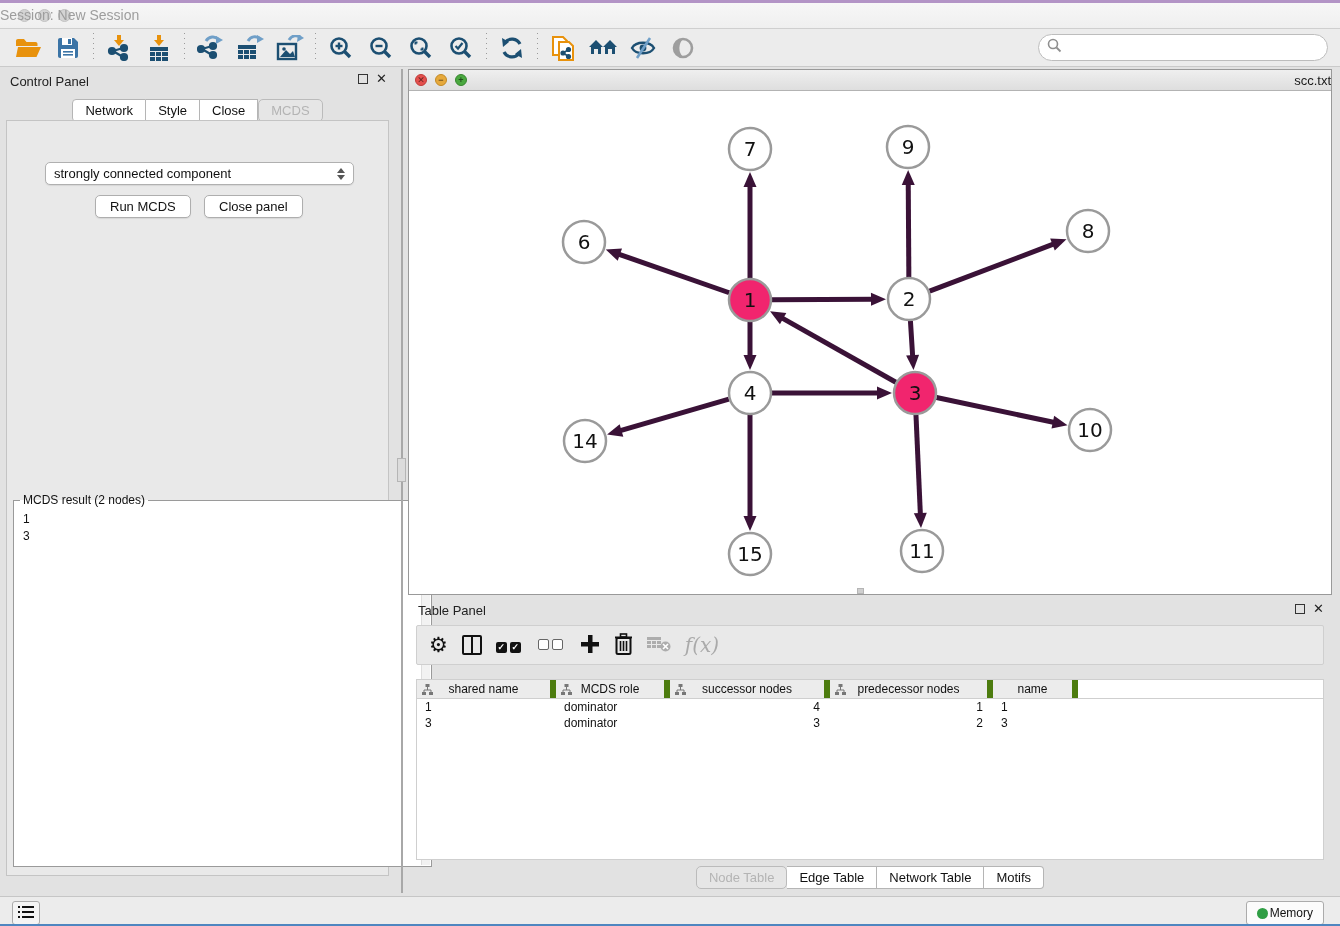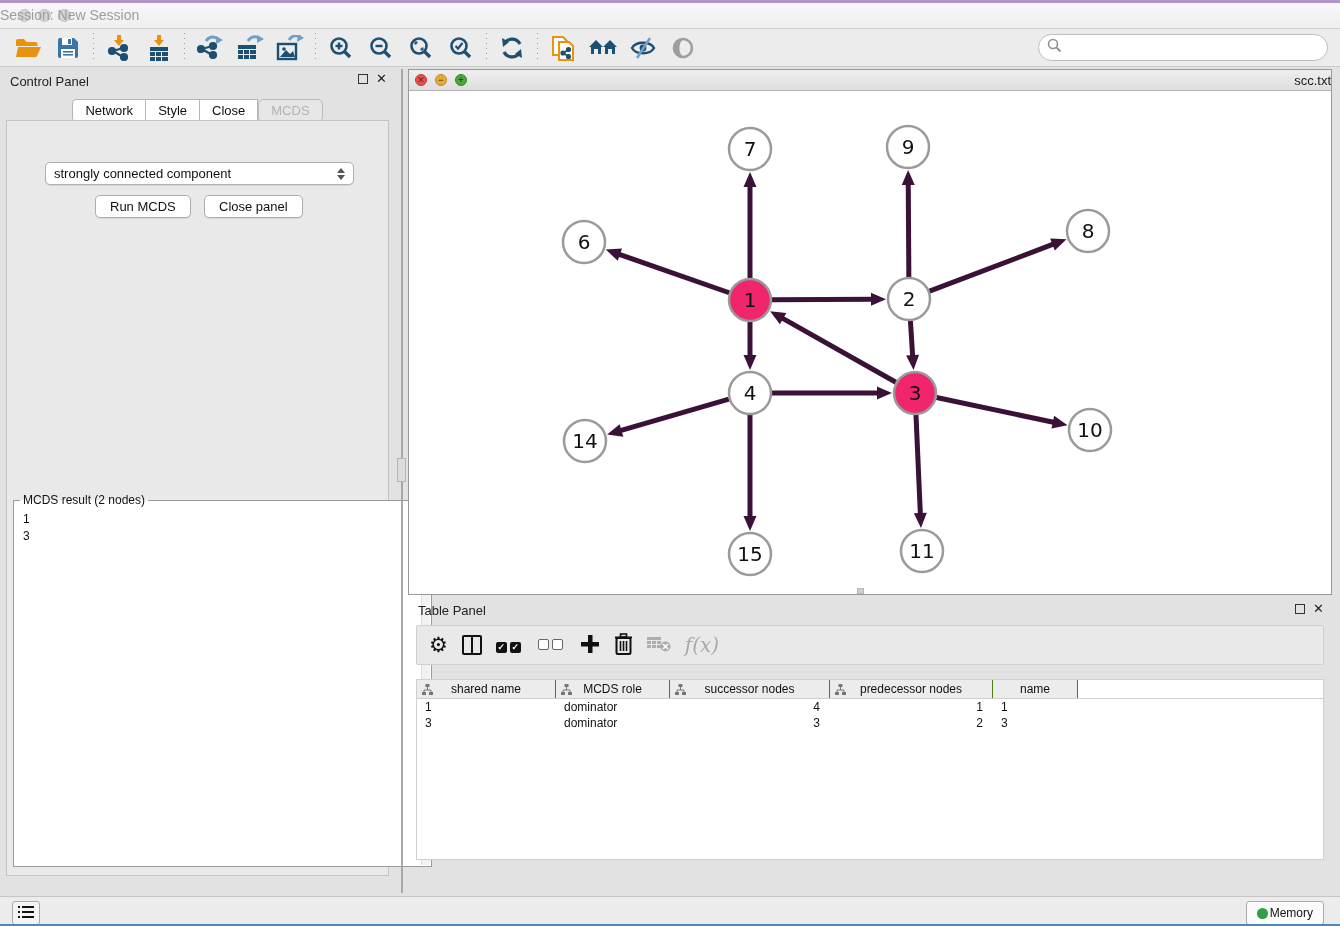--- a/index.html
+++ b/index.html
@@ -92,21 +92,21 @@
   .gear-glyph { font-size:21px; color:#111; font-family:"DejaVu Sans",sans-serif; }
   .cols-ico { width:20px; height:20px; border:2.5px solid #111; border-radius:2px; position:relative; }
   .cols-ico::after { content:""; position:absolute; left:7px; top:0; bottom:0; width:2.5px; background:#111; }
   .cb { width:11px; height:11px; display:inline-block; margin-right:3px; border-radius:2px; }
   .cb.on { background:#111; color:#fff; font-size:9px; line-height:11px; text-align:center; font-weight:bold; }
   .cb.off { border:1.5px solid #666; background:#fff; }
   .fx-glyph { font-family:"DejaVu Serif",serif; font-style:italic; font-size:20px; color:#aaa; }
   .tp-table { position:absolute; left:8px; top:80px; width:908px; height:181px;
     background:#fff; border:1px solid #cfcfcf; }
   .th-row { display:flex; height:19px; border-bottom:1px solid #cfcfcf; font-size:12px; color:#111; }
-  .th-cell { background:#ececec; border-right:1px solid #4d7c0f; position:relative;
+  .th-cell { background:#ececec; border-right:6px solid #4d7c0f; position:relative;
     display:flex; align-items:center; justify-content:center; }
   .th-cell .tree-ico { position:absolute; left:5px; top:4px; }
   .td-row { display:flex; height:16px; font-size:12px; color:#111; }
   .td-cell { padding:1px 0; white-space:nowrap; overflow:hidden; }
   .tp-tabs { position:absolute; left:0; top:267px; width:100%; display:flex; justify-content:center; }
   .statusbar { position:absolute; left:0; top:893px; width:1340px; height:31px;
     background:#ececec; border-top:1px solid #c6c6c6; }
   .sb-btn { position:absolute; left:12px; top:4px; width:28px; height:24px; background:#f4f4f4;
     border:1px solid #ababab; border-radius:3px; display:flex; align-items:center; justify-content:center; }
   .mem-btn { position:absolute; right:16px; top:4px; height:24px; background:#fbfbfb;
@@ -546,20 +546,26 @@
         </div>
         <div class="td-row">
           <div class="td-cell" style="width: 139px; text-align: left; padding: 1px 0px 1px 8px;">3</div>
           <div class="td-cell" style="width: 114px; text-align: left; padding: 1px 0px 1px 8px;">dominator</div>
           <div class="td-cell" style="width: 160px; text-align: right; padding: 1px 10px 1px 0px;">3</div>
           <div class="td-cell" style="width: 163px; text-align: right; padding: 1px 10px 1px 0px;">2</div>
           <div class="td-cell" style="width: 85px; text-align: left; padding: 1px 0px 1px 8px;">3</div>
         </div>
       </div>
   </div>
+  <div class="tp-tabs" id="tp-tabs">
+      <span class="seg-tab active">Node Table</span>
+      <span class="seg-tab">Edge Table</span>
+      <span class="seg-tab">Network Table</span>
+      <span class="seg-tab">Motifs</span>
+    </div>
 </div>
 
 <div class="statusbar">
   <button class="sb-btn">
       <span>
     <svg width="16" height="14" viewBox="0 0 16 14">
           <g fill="#111">
             <rect x="0" y="1" width="2" height="2"></rect>
             <rect x="4" y="1" width="12" height="2"></rect>
             <rect x="0" y="6" width="2" height="2"></rect>

